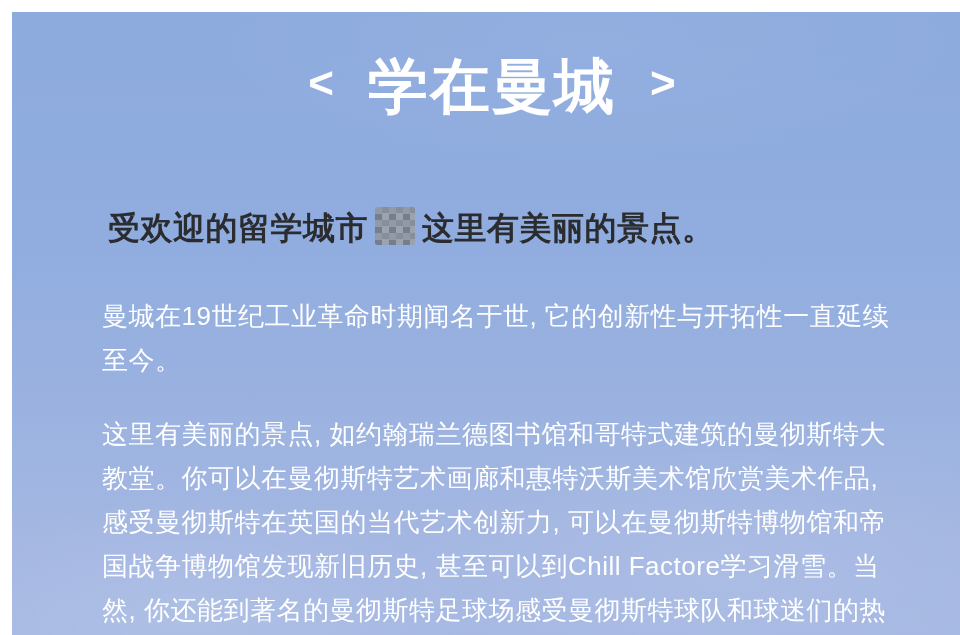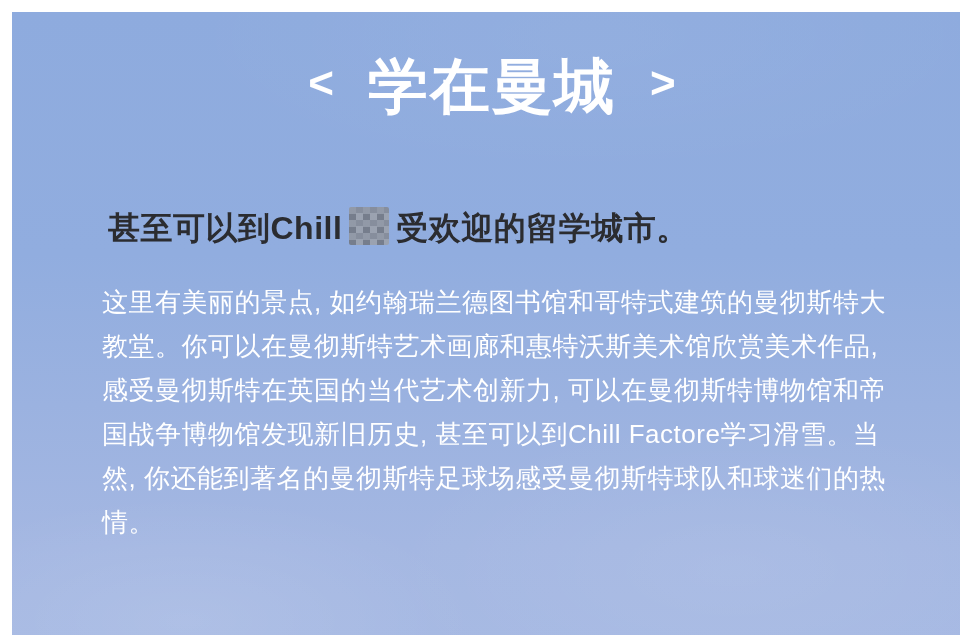--- a/index.html
+++ b/index.html
@@ -90,21 +90,22 @@
 <div class="page">
 
   <h1 class="title-row">
     <span class="title-bracket">&lt;</span><span>学在曼城</span><span class="title-bracket">&gt;</span>
   </h1>
 
 
   <div class="content">
 
     <h2 class="headline">
-      <span>甚至可以到Chill</span><span class="mosaic"></span><span>受欢迎的留学城市。</span>
+      <span>受欢迎的留学城市</span><span class="mosaic"></span><span>这里有美丽的景点。</span>
     </h2>
 
+    <p class="para para-1">曼城在19世纪工业革命时期闻名于世, 它的创新性与开拓性一直延续至今。</p>
 
     <p class="para para-2">这里有美丽的景点, 如约翰瑞兰德图书馆和哥特式建筑的曼彻斯特大教堂。你可以在曼彻斯特艺术画廊和惠特沃斯美术馆欣赏美术作品, 感受曼彻斯特在英国的当代艺术创新力, 可以在曼彻斯特博物馆和帝国战争博物馆发现新旧历史, 甚至可以到Chill Factore学习滑雪。当然, 你还能到著名的曼彻斯特足球场感受曼彻斯特球队和球迷们的热情。</p>
 
   </div>
 
 </div>
 
 </body></html>

